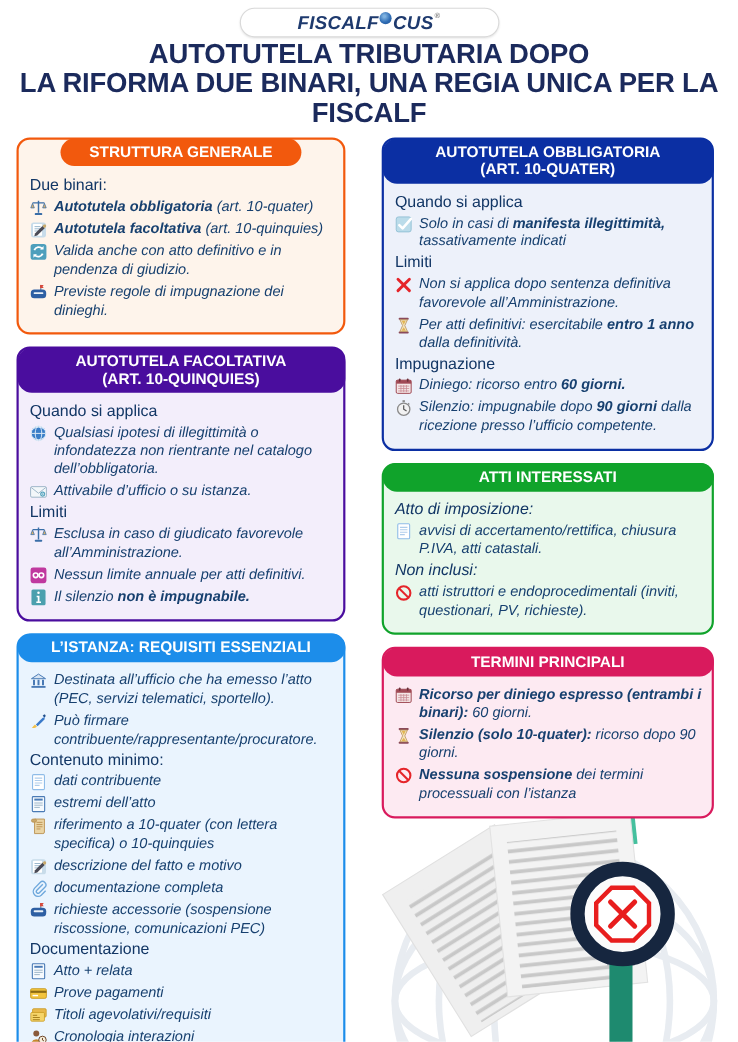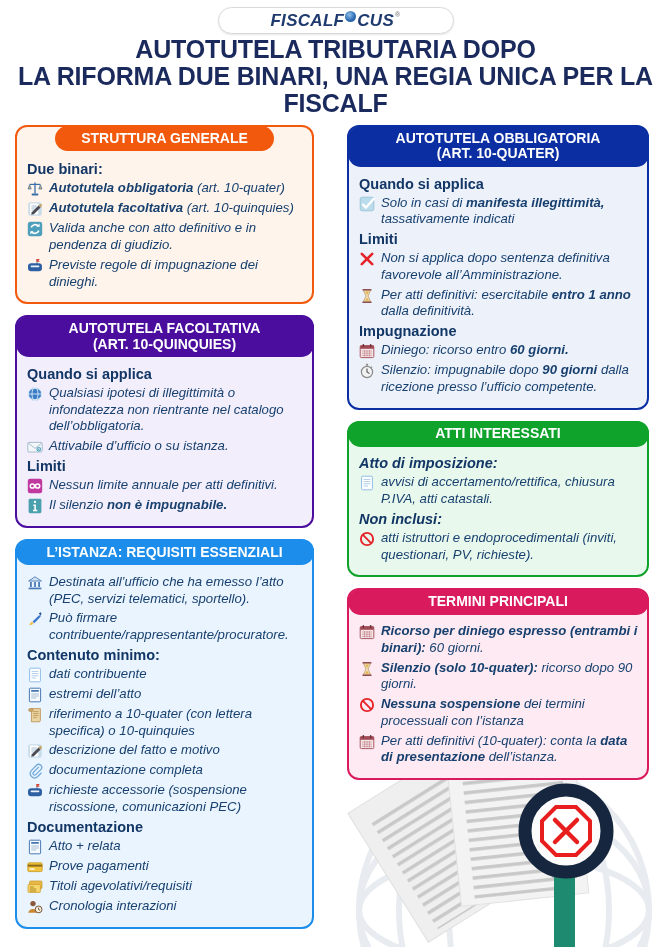--- a/index.html
+++ b/index.html
@@ -34,21 +34,21 @@
   .col-right{width:302px;}
 
   .card{border:2.5px solid;border-radius:12px;margin-bottom:11px;background:#fff;}
   .card-header{
     color:#fff;font-weight:bold;text-align:center;font-size:14px;line-height:1.12;
     padding:5px 6px;border-radius:13px;margin:-1.5px;
   }
   .card-fit .card-header{width:max-content;margin:-1.5px auto 0;padding:5px 26px;border-radius:16px;}
   .card-body{padding:7px 8px 9px 10px;}
 
-  .heading{font-weight:bold;font-size:14.5px;color:#123665;margin:3px 0 2px;}
+  .heading{font-weight:normal;font-size:14.5px;color:#123665;margin:3px 0 2px;}
   .heading.italic{font-style:italic;}
   .row{display:flex;gap:6px;margin:3px 0;color:#17406f;font-size:13.2px;line-height:1.27;align-items:flex-start;font-style:italic;}
   .row .icon{flex:0 0 16px;height:16px;margin-top:1px;}
   .row .icon svg{display:block;width:16px;height:16px;}
   .row .txt{flex:1;}
   .b{font-weight:bold;}
 
   
   .illustration{position:absolute;right:0;bottom:0;z-index:1;}
 </style>
@@ -158,20 +158,32 @@
                   <circle cx="11.8" cy="10.2" r="2.3" fill="#4e9fbc"></circle>
                   <circle cx="11.8" cy="10.2" r="1" fill="none" stroke="#fff" stroke-width="0.6"></circle>
                 </svg>
               </span>
               <span class="txt"><span>Attivabile d’ufficio o su istanza.</span></span>
             </div>
             <div class="heading">Limiti</div>
             <div class="row">
               <span class="icon">
                 <svg viewBox="0 0 16 16">
+                  <path d="M8 1.5v11" stroke="#3a6ea8" stroke-width="1.3" fill="none"></path>
+                  <path d="M2.6 3.4h10.8" stroke="#3a6ea8" stroke-width="1.2" fill="none"></path>
+                  <path d="M2.6 3.8 1 8h3.2z" fill="#d9b06a" stroke="#3a6ea8" stroke-width="0.7"></path>
+                  <path d="M13.4 3.8 11.8 8h3.2z" fill="#d9b06a" stroke="#3a6ea8" stroke-width="0.7"></path>
+                  <rect x="4.6" y="12.6" width="6.8" height="1.9" rx="0.8" fill="#3a6ea8"></rect>
+                </svg>
+              </span>
+              <span class="txt"><span>Esclusa in caso di giudicato favorevole all’Amministrazione.</span></span>
+            </div>
+            <div class="row">
+              <span class="icon">
+                <svg viewBox="0 0 16 16">
                   <rect x="0.8" y="0.8" width="14.4" height="14.4" rx="2.2" fill="#c0399f"></rect>
                   <g stroke="#fff" stroke-width="1.5" fill="none">
                     <circle cx="5.4" cy="8" r="2.1"></circle>
                     <circle cx="10.6" cy="8" r="2.1"></circle>
                   </g>
                 </svg>
               </span>
               <span class="txt"><span>Nessun limite annuale per atti definitivi.</span></span>
             </div>
             <div class="row">
@@ -436,32 +448,20 @@
               <span class="txt"><span class="b">Silenzio (solo 10-quater):</span><span> ricorso dopo 90 giorni.</span></span>
             </div>
             <div class="row">
               <span class="icon">
                 <svg viewBox="0 0 16 16">
                   <circle cx="8" cy="8" r="6.1" fill="none" stroke="#e5252a" stroke-width="1.9"></circle>
                   <path d="M3.7 3.7l8.6 8.6" stroke="#e5252a" stroke-width="1.9" fill="none"></path>
                 </svg>
               </span>
               <span class="txt"><span class="b">Nessuna sospensione</span><span> dei termini processuali con l’istanza</span></span>
-            </div>
-            <div class="row">
-              <span class="icon">
-                <svg viewBox="0 0 16 16">
-                  <rect x="1.2" y="2.6" width="13.6" height="12" rx="1.2" fill="#f4e6e6" stroke="#a04a55" stroke-width="0.9"></rect>
-                  <rect x="1.2" y="2.6" width="13.6" height="3.2" fill="#a04a55"></rect>
-                  <rect x="3.6" y="1" width="1.5" height="3" rx="0.7" fill="#6b2f38"></rect>
-                  <rect x="10.9" y="1" width="1.5" height="3" rx="0.7" fill="#6b2f38"></rect>
-                  <path d="M3 8h10M3 10.2h10M3 12.4h10M5.5 7v6.5M8 7v6.5M10.5 7v6.5" stroke="#c98a92" stroke-width="0.7" fill="none"></path>
-                </svg>
-              </span>
-              <span class="txt"><span>Per atti definitivi (10-quater): conta la </span><span class="b">data di presentazione</span><span> dell’istanza.</span></span>
             </div>
           </div>
         </section>
       </div>
   </main>
 
   <svg class="illustration" width="332" height="216" viewBox="0 0 332 216" aria-hidden="true">
     <defs>
       <pattern id="plines" patternUnits="userSpaceOnUse" width="200" height="9.5">
         <rect width="200" height="3.4" y="2" fill="#c8c8c8"></rect>

